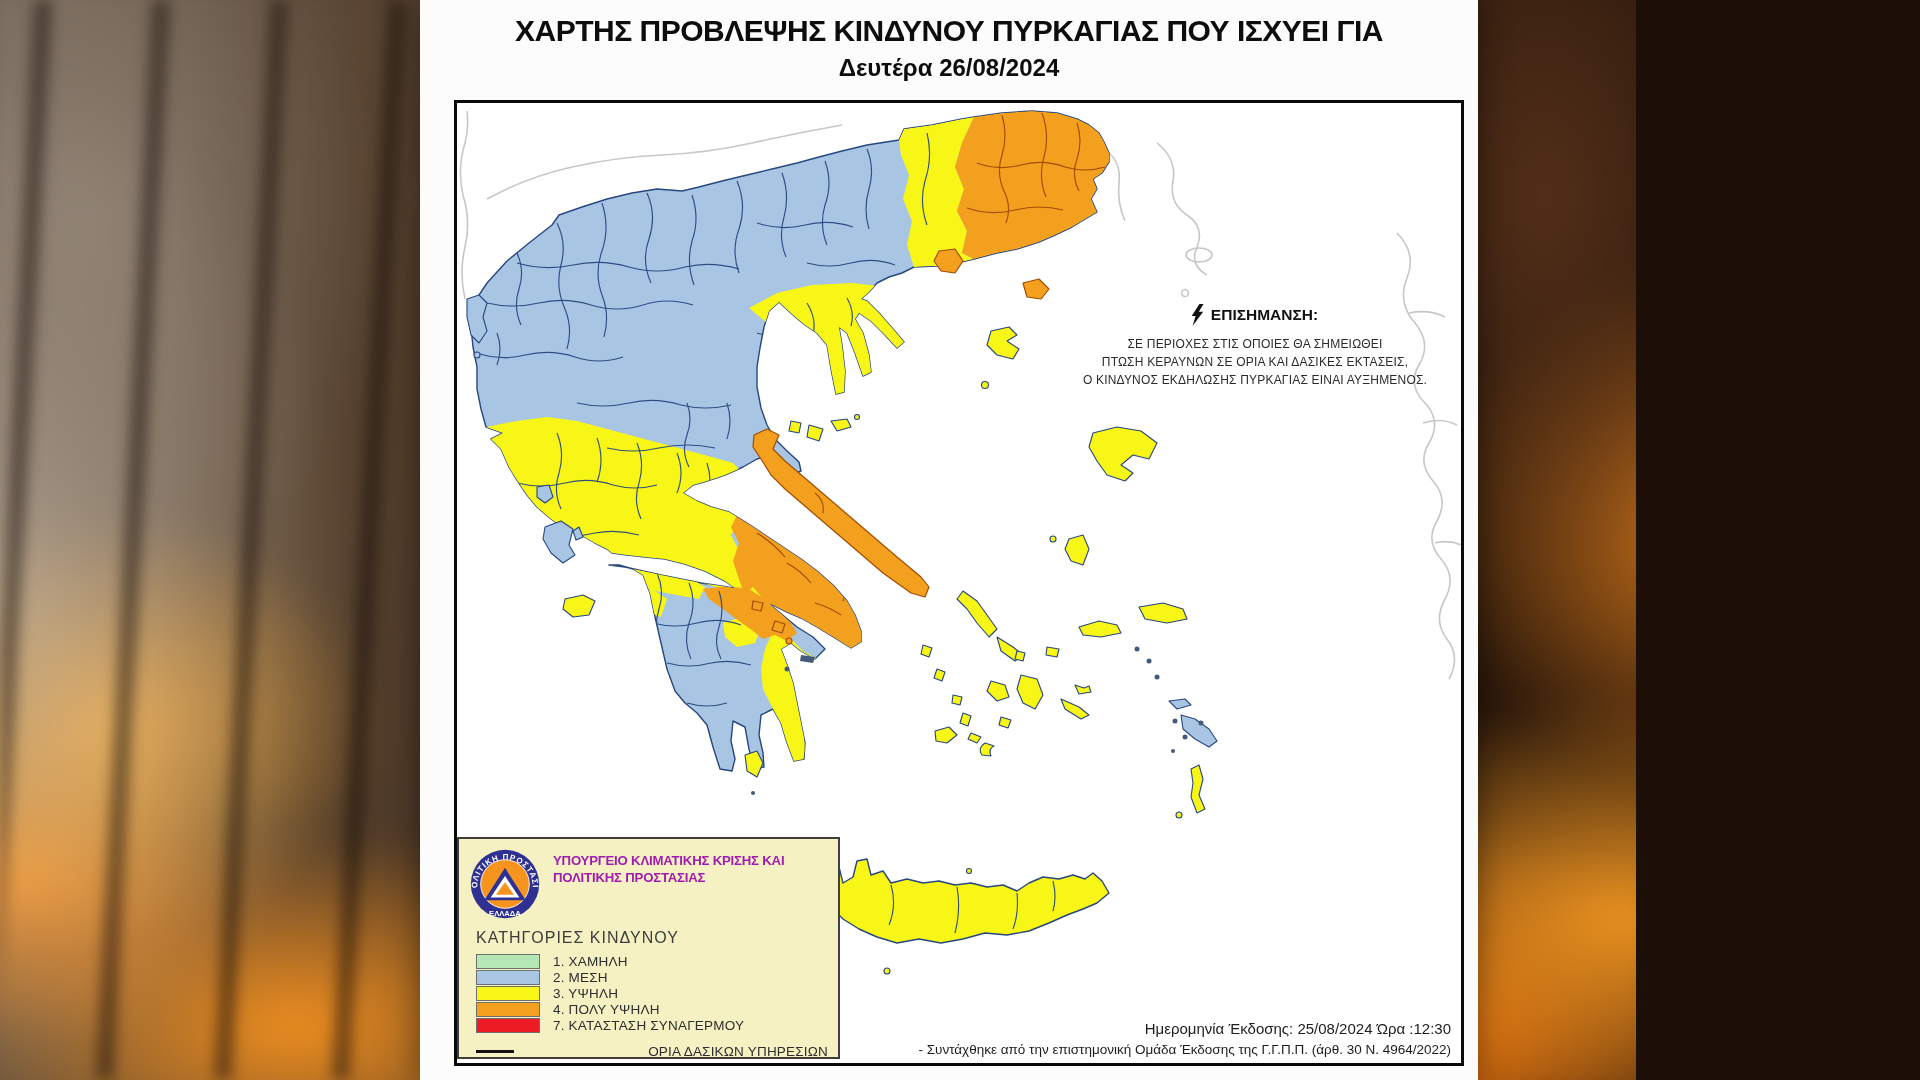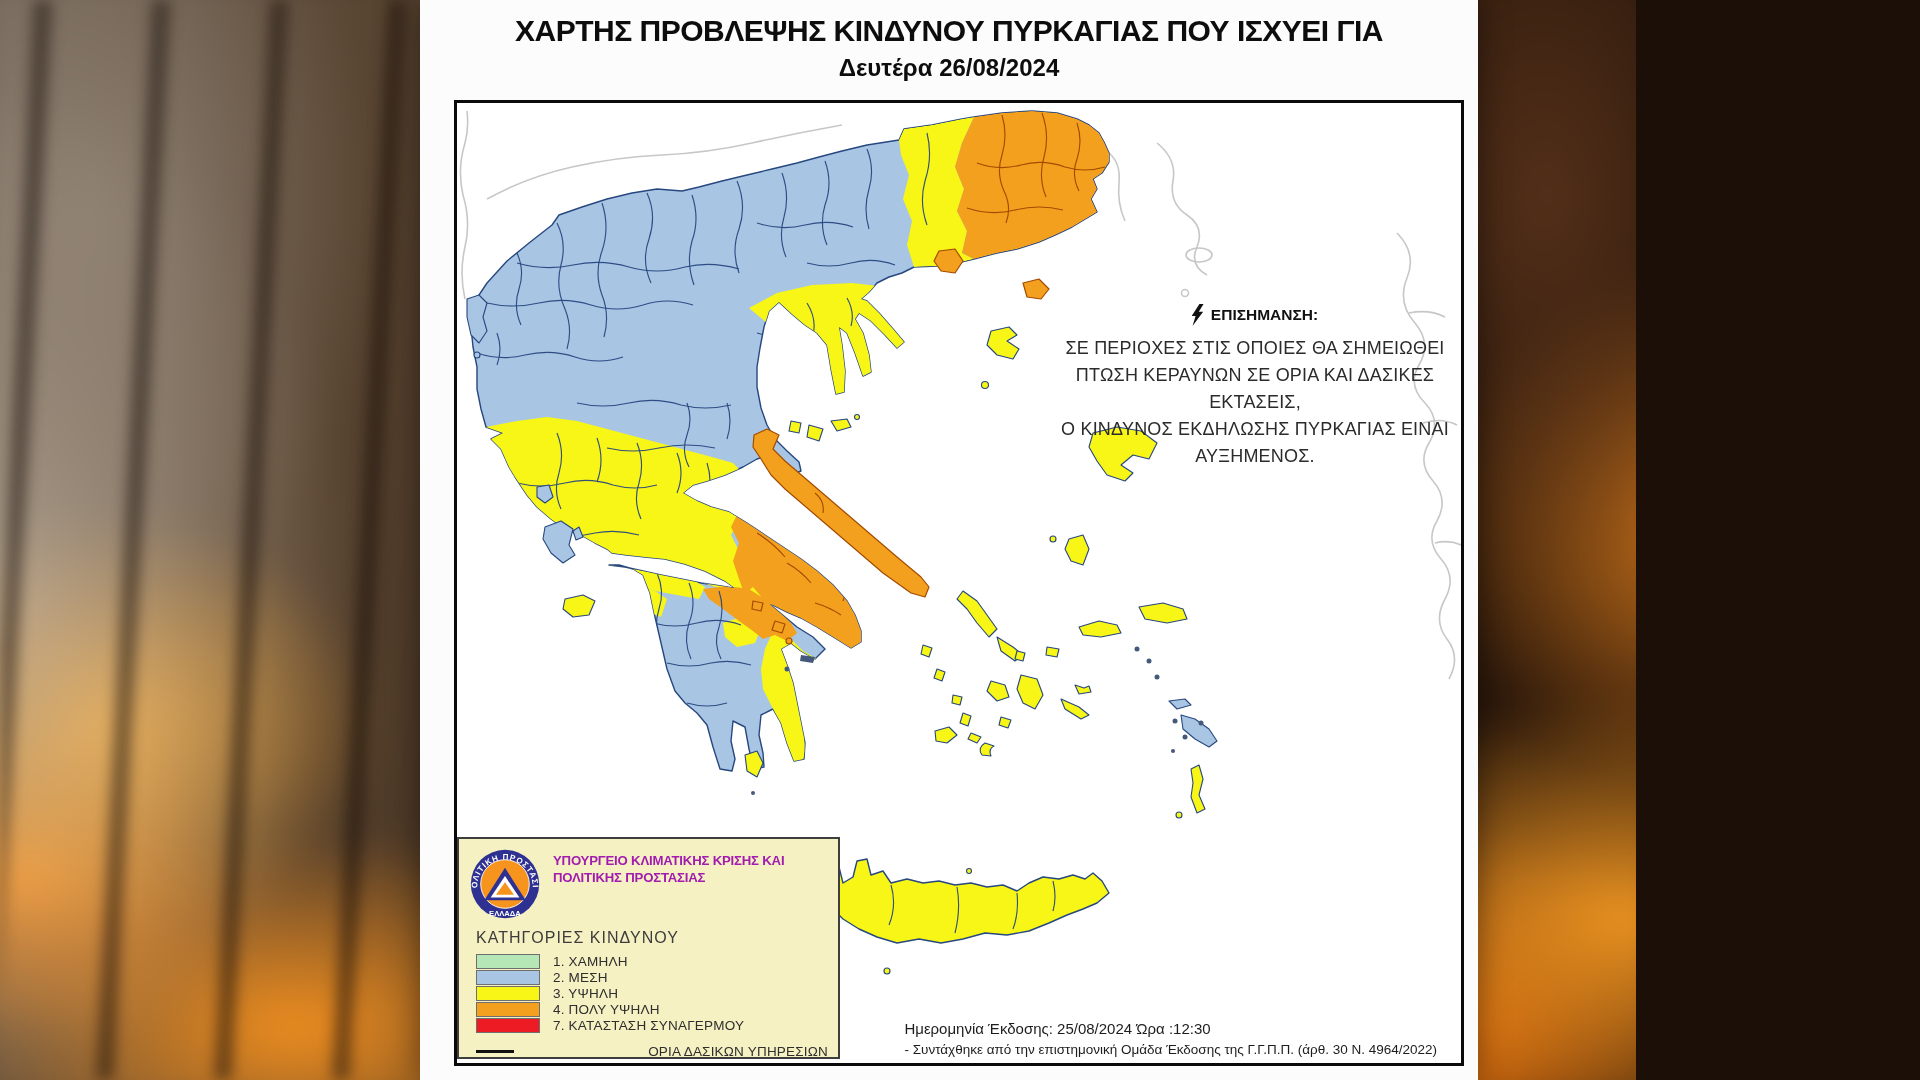--- a/index.html
+++ b/index.html
@@ -26,35 +26,35 @@
   .title-block{position:absolute;left:0;top:14px;width:100%;text-align:center;color:#0d0d0d;}
   .title-l1{font-size:30px;font-weight:bold;letter-spacing:-.5px;}
   .title-l2{font-size:24px;font-weight:bold;margin-top:6px;}
   .map-frame{position:absolute;left:34px;top:100px;width:1004px;height:960px;
              border:3px solid #0a0a0a;background:#ffffff;}
   .greece-map{position:absolute;left:0;top:0;width:1004px;height:960px;}
   
   .notice{position:absolute;right:8px;top:165px;width:396px;text-align:center;color:#2b2b2b;margin-top:36px;}
   .notice-head{font-size:15.5px;font-weight:bold;color:#111;
                display:flex;align-items:center;justify-content:center;gap:6px;margin-bottom:9px;}
-  .notice-line{font-size:18px;line-height:1.5;letter-spacing:.2px;}
+  .notice-line{font-size:12px;line-height:1.5;letter-spacing:.2px;}
   
   .legend{position:absolute;left:0;bottom:4px;width:383px;height:222px;
           background:#f6f1c3;border:2px solid #3e3e3e;box-sizing:border-box;padding:9px 10px 6px 10px;}
   .legend-top{display:flex;align-items:flex-start;}
   .agency{margin-left:12px;margin-top:4px;font-weight:bold;font-size:13.2px;
           color:#a21caf;line-height:1.3;letter-spacing:-.2px;}
   .cat-head{font-size:16px;color:#3c3c3c;letter-spacing:1px;margin:9px 0 7px 7px;}
   .cat-row{display:flex;margin-left:7px;height:16px;}
   .swatch{width:62px;height:13px;border:1px solid #6e6e6e;margin-right:13px;flex:none;}
   .cat-label{font-size:13.5px;color:#2e2e2e;letter-spacing:.2px;}
   .boundary-row{display:flex;align-items:center;margin:10px 0 0 7px;justify-content:space-between;}
   .bline{width:38px;height:3px;background:#111;margin-right:10px;flex:none;}
   
-  .footer{position:absolute;right:24px;bottom:6px;text-align:left;color:#1d1d1d;}
+  .footer{position:absolute;right:10px;bottom:6px;text-align:right;color:#1d1d1d;}
   .footer-issue{font-size:15px;margin-bottom:5px;}
   .footer-credit{font-size:13.5px;}
   
   .risk-medium{fill:var(--cat-2);}
   .risk-high{fill:var(--cat-3);}
   .risk-veryhigh{fill:var(--cat-4);}
   .coast{stroke:var(--brd);stroke-width:1.4;stroke-linejoin:round;}
   .coast-s{stroke:var(--brd);stroke-width:1.1;stroke-linejoin:round;}
   .coast-o{stroke:var(--brd-or);stroke-width:1.2;stroke-linejoin:round;}
   .brd{stroke:var(--brd);stroke-width:1.15;fill:none;opacity:.95;}

